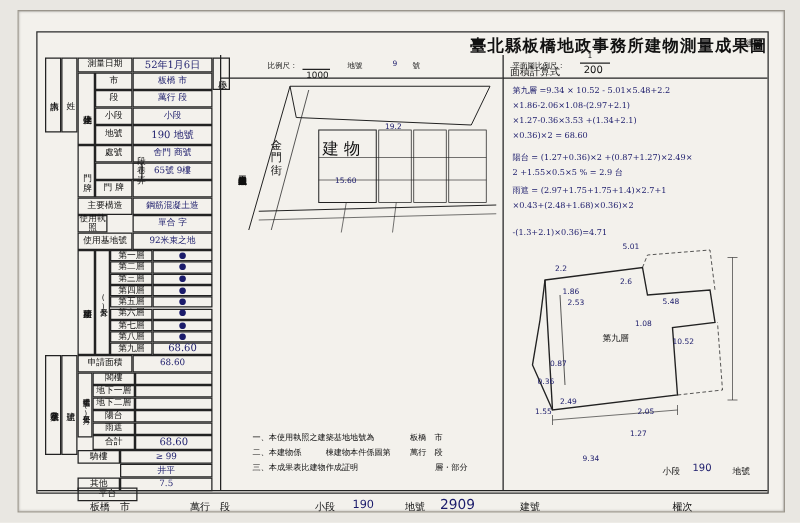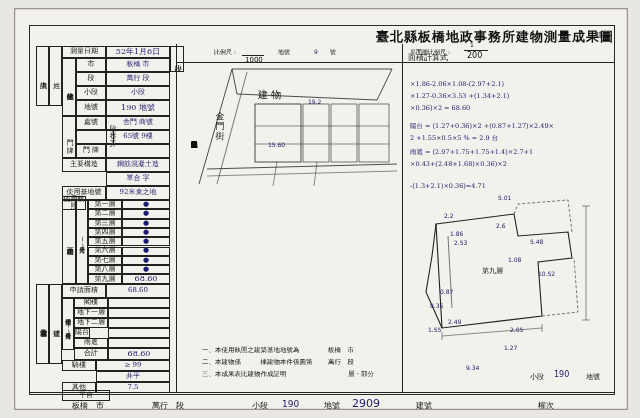--- a/index.html
+++ b/index.html
@@ -77,21 +77,21 @@
     <div class="bx ctr" style="left:46px;top:90px;width:30px;height:14px;">處號</div>
     <div class="bx ctr hand ink" style="left:76px;top:90px;width:64px;height:14px;">舍門 商號</div>
     <div class="bx ctr" style="left:46px;top:104px;width:30px;height:14px;padding-left:36px;">段巷弄</div>
     <div class="bx ctr hand ink" style="left:76px;top:104px;width:64px;height:14px;">65號 9樓</div>
     <div class="bx ctr" style="left:46px;top:118px;width:30px;height:14px;">門 牌</div>
     <div class="bx ctr hand ink" style="left:76px;top:118px;width:64px;height:14px;"></div>
 
     <div class="bx ctr" style="left:32px;top:132px;width:44px;height:14px;">主要構造</div>
     <div class="bx ctr hand ink" style="left:76px;top:132px;width:64px;height:14px;">鋼筋混凝土造</div>
 
-    <div class="bx ctr" style="left:32px;top:146px;width:24px;height:14px;margin-top:24px;">使用執照</div>
+    <div class="bx ctr" style="left:32px;top:146px;width:24px;height:14px;">使用執照</div>
     <div class="bx ctr hand ink" style="left:76px;top:146px;width:64px;height:14px;">單合 字</div>
 
     <div class="bx ctr" style="left:32px;top:160px;width:44px;height:14px;">使用基地號</div>
     <div class="bx ctr hand ink" style="left:76px;top:160px;width:64px;height:14px;">92米束之地</div>
 
     <div class="bx v ctr" style="left:32px;top:174px;width:14px;height:84px;">建築面積</div>
     <div class="bx v ctr tiny" style="left:46px;top:174px;width:12px;height:84px;">(平方公尺)</div>
 
     <div class="bx ctr" style="left:58px;top:174px;width:34px;height:9.3px;">第一層</div>
     <div class="bx ctr hand ink" style="left:92px;top:174px;width:48px;height:9.3px;">●</div>
@@ -119,21 +119,21 @@
     <div class="bx v ctr" style="left:19px;top:258px;width:13px;height:80px;">建號</div>
 
     <div class="bx v ctr tiny" style="left:32px;top:272px;width:12px;height:52px;">主體構造 (每平方公尺)</div>
 
     <div class="bx ctr" style="left:44px;top:272px;width:34px;height:10px;">閣樓</div>
     <div class="bx ctr hand ink" style="left:78px;top:272px;width:62px;height:10px;"></div>
     <div class="bx ctr" style="left:44px;top:282px;width:34px;height:10px;">地下一層</div>
     <div class="bx ctr hand ink" style="left:78px;top:282px;width:62px;height:10px;"></div>
     <div class="bx ctr" style="left:44px;top:292px;width:34px;height:10px;">地下二層</div>
     <div class="bx ctr hand ink" style="left:78px;top:292px;width:62px;height:10px;"></div>
-    <div class="bx ctr" style="left:44px;top:302px;width:16px;height:10px;">陽台</div>
+    <div class="bx ctr" style="left:44px;top:302px;width:34px;height:10px;">陽台</div>
     <div class="bx ctr hand ink" style="left:78px;top:302px;width:62px;height:10px;"></div>
     <div class="bx ctr" style="left:44px;top:312px;width:34px;height:10px;">雨遮</div>
     <div class="bx ctr hand ink" style="left:78px;top:312px;width:62px;height:10px;"></div>
     <div class="bx ctr" style="left:44px;top:322px;width:34px;height:12px;">合計</div>
     <div class="bx ctr hand ink" style="left:78px;top:322px;width:62px;height:12px;font-size:8px;">68.60</div>
 
     <div class="bx ctr" style="left:32px;top:334px;width:34px;height:11px;">騎樓</div>
     <div class="bx ctr hand ink" style="left:66px;top:334px;width:74px;height:11px;">≥ 99</div>
     <div class="bx ctr" style="left:32px;top:364px;width:48px;height:11px;">平台</div>
     <div class="bx ctr hand ink" style="left:66px;top:345px;width:74px;height:11px;">井平</div>
@@ -167,21 +167,21 @@
       <rect x="182" y="40" width="30" height="58" fill="none" stroke="#222" stroke-width="0.6"></rect>
       <line x1="78" y1="62" x2="212" y2="62" stroke="#222" stroke-width="0.5"></line>
       <line x1="78" y1="80" x2="212" y2="80" stroke="#222" stroke-width="0.5"></line>
       <line x1="30" y1="105" x2="220" y2="100" stroke="#222" stroke-width="0.8"></line>
       <line x1="30" y1="112" x2="220" y2="107" stroke="#222" stroke-width="0.5"></line>
       <line x1="100" y1="98" x2="96" y2="122" stroke="#222" stroke-width="0.5"></line>
       <line x1="140" y1="98" x2="137" y2="122" stroke="#222" stroke-width="0.5"></line>
     </svg>
     <div class="lbl ink" style="left:278px;top:72px;">19.2</div>
     <div class="lbl ink" style="left:238px;top:115px;">15.60</div>
-    <div class="lbl" style="left:228px;top:62px;font-size:10px;">建 物</div>
+    <div class="lbl" style="left:228px;top:84px;font-size:13px;">建 物</div>
     <div class="street v" style="left:183px;top:78px;font-size:9px;">金 門 街</div>
 
     <div class="lbl v" style="left:160px;top:110px;font-size:6.5px;height:150px;line-height:1.1;">本建物平面圖確依使用執照及現場丈量並無不符特此證明</div>
 
     <svg width="200" height="170" style="left:388px;top:170px;">
       <polygon points="18,28 96,18 100,40 150,36 154,62 120,66 124,120 24,132" fill="none" stroke="#222" stroke-width="1.1"></polygon>
       <polyline points="18,28 14,60 8,96 24,132" fill="none" stroke="#222" stroke-width="1.1"></polyline>
       <polyline points="30,40 34,112" fill="none" stroke="#222" stroke-width="0.6"></polyline>
       <polyline points="96,18 100,8 150,4 154,36" fill="none" stroke="#222" stroke-width="0.6" stroke-dasharray="3,2"></polyline>
       <polyline points="124,120 160,116 156,62" fill="none" stroke="#222" stroke-width="0.6" stroke-dasharray="3,2"></polyline>
@@ -207,20 +207,21 @@
     <div class="lbl ink" style="left:400px;top:276px;">0.36</div>
     <div class="lbl ink" style="left:398px;top:300px;">1.55</div>
     <div class="lbl ink" style="left:410px;top:262px;">0.87</div>
     <div class="lbl" style="left:452px;top:240px;font-size:7px;">第九層</div>
 
     <div class="lbl" style="left:500px;top:346px;font-size:7px;">小段</div>
     <div class="lbl ink" style="left:524px;top:344px;font-size:8px;">190</div>
     <div class="lbl" style="left:556px;top:346px;font-size:7px;">地號</div>
 
     <div class="lbl" style="left:378px;top:26px;font-size:8px;">面積計算式</div>
+    <div class="calc" style="left:380px;top:42px;width:200px;">第九層  =9.34 × 10.52 - 5.01×5.48+2.2</div>
     <div class="calc" style="left:380px;top:54px;width:200px;">          ×1.86-2.06×1.08-(2.97+2.1)</div>
     <div class="calc" style="left:380px;top:66px;width:200px;">          ×1.27-0.36×3.53 +(1.34+2.1)</div>
     <div class="calc" style="left:380px;top:78px;width:200px;">          ×0.36)×2 = 68.60</div>
     <div class="calc" style="left:380px;top:96px;width:200px;">陽台 = (1.27+0.36)×2 +(0.87+1.27)×2.49×</div>
     <div class="calc" style="left:380px;top:108px;width:200px;">          2 +1.55×0.5×5 % = 2.9 台</div>
     <div class="calc" style="left:380px;top:122px;width:200px;">雨遮 = (2.97+1.75+1.75+1.4)×2.7+1</div>
     <div class="calc" style="left:380px;top:134px;width:200px;">          ×0.43+(2.48+1.68)×0.36)×2</div>
     <div class="calc" style="left:380px;top:156px;width:200px;">          -(1.3+2.1)×0.36)=4.71</div>
 
     <div class="noteline" style="left:172px;top:320px;">一、本使用執照之建築基地地號為</div>

